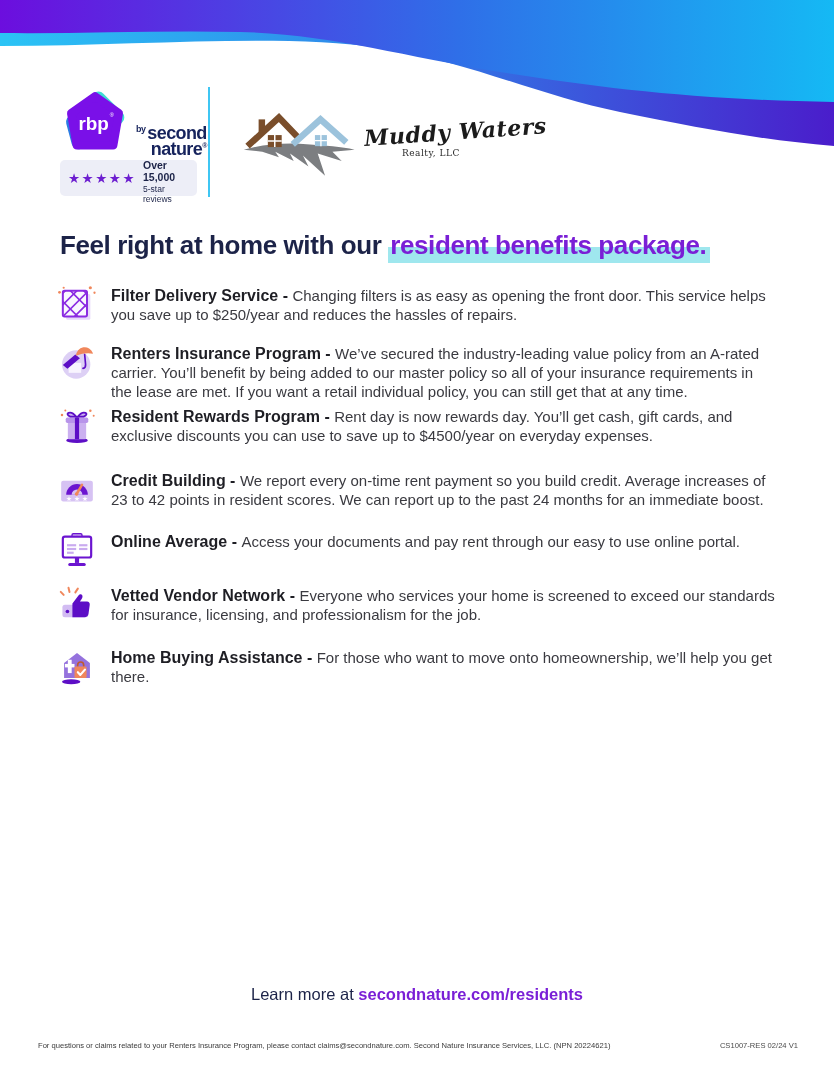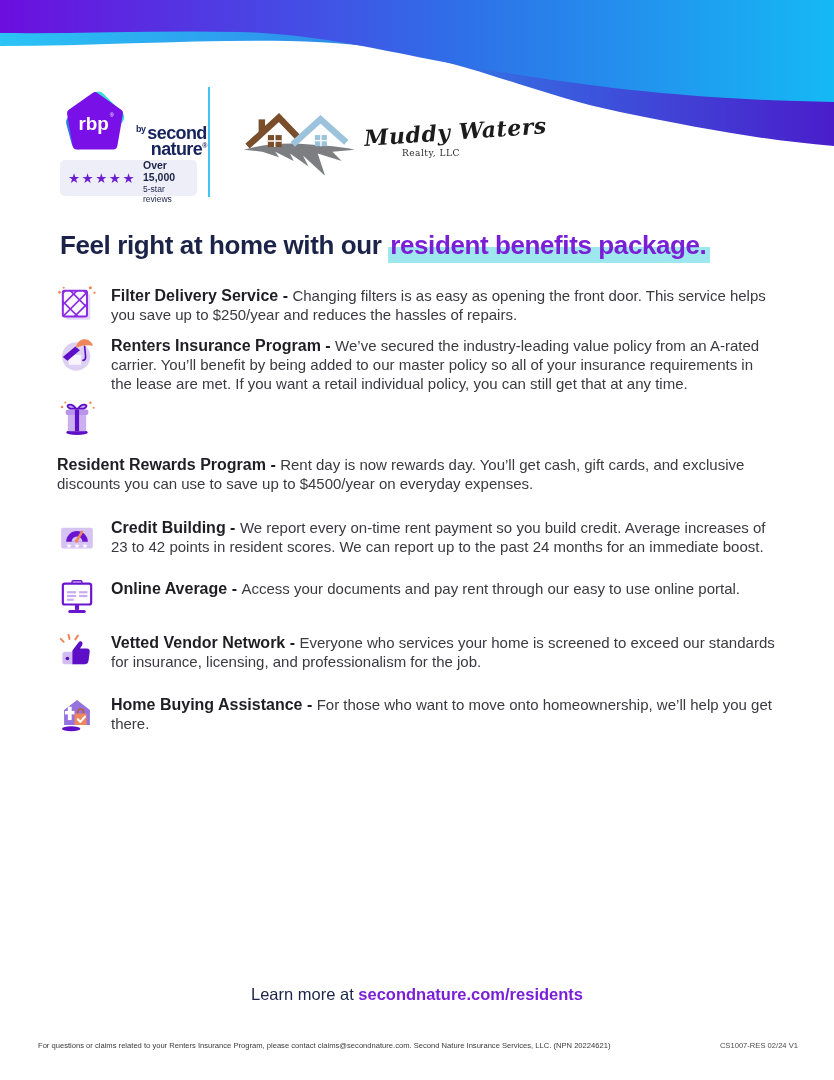--- a/index.html
+++ b/index.html
@@ -45,23 +45,23 @@
     background:linear-gradient(180deg, transparent 52%, #9fe7ee 52%);
     padding:0 4px 3px 2px; }
 
   
   .benefits { position:absolute; left:57px; top:283px; width:720px; }
   .benefit-row { display:flex; gap:14px; margin-bottom:18px; align-items:flex-start; }
   .benefit-icon { width:40px; height:42px; flex:0 0 auto; }
   .benefit-text { flex:1; font-size:15px; line-height:19px; padding-top:3px; }
   .benefit-title { font-weight:700; font-size:16px; color:#1e1e24; }
   .benefit-desc { color:#3a3a40; }
-  .benefit-row:nth-child(1){ margin-bottom:8px; }
+  .benefit-row:nth-child(1){ margin-bottom:16px; }
   .benefit-row:nth-child(2){ margin-bottom:3px; }
-  .benefit-row:nth-child(3){ margin-bottom:22px;flex-direction:column; }
+  .benefit-row:nth-child(3){ margin-bottom:22px; }
   .benefit-row:nth-child(4){ margin-bottom:19px; }
   .benefit-row:nth-child(5){ margin-bottom:12px; }
   .benefit-row:nth-child(6){ margin-bottom:20px; }
   .benefit-row:nth-child(7){ margin-bottom:22px; }
   .benefit-row:nth-child(8){ margin-bottom:0; }
 
   
   .learn-more { position:absolute; left:0; top:985px; width:100%; text-align:center;
     font-size:16.5px; color:#1c2348; }
   .learn-more .lm-link { color:#7a1fd6; font-weight:700; cursor:pointer; }

